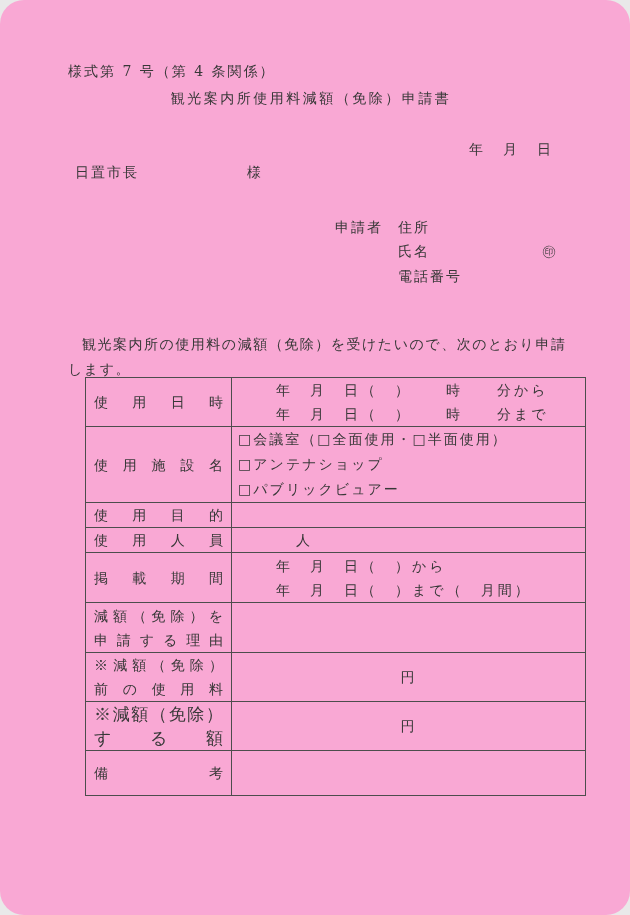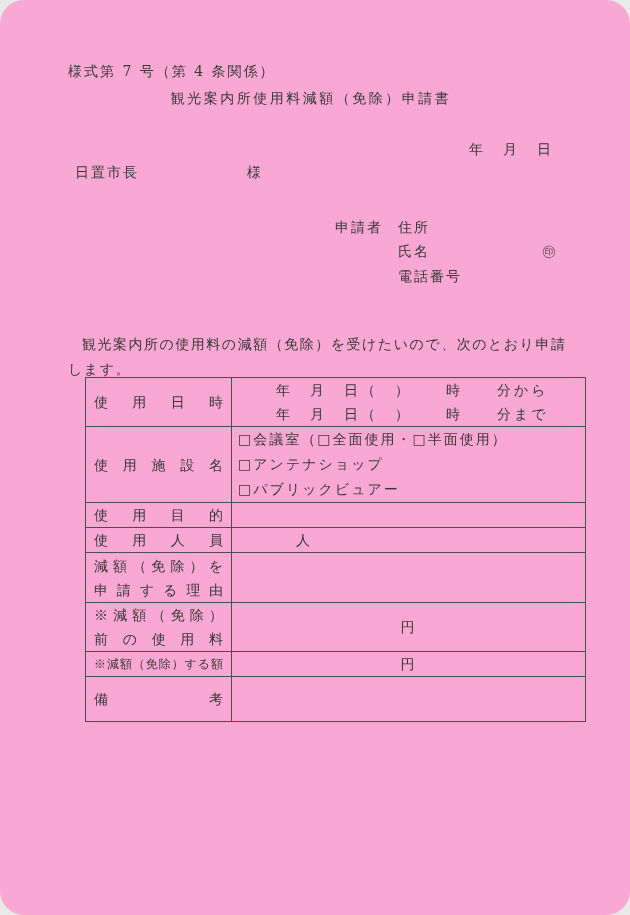--- a/index.html
+++ b/index.html
@@ -44,21 +44,21 @@
   }
   .form-table td {
     border: 1px solid #4d4d4d;
     vertical-align: middle;
     padding: 0;
     overflow: hidden;
   }
   .form-table td.lbl { width: 129px; padding: 0 8px; }
   .form-table td.ct  { width: 353px; }
   .jline { text-align: justify; text-align-last: justify; line-height: 24px; }
-  .jline.condensed { font-size: 12px; }
+  .jline.condensed { font-size: 17px; }
   .cline { line-height: 24px; letter-spacing: 3px; white-space: nowrap; }
   .cline.ind44 { padding-left: 44px; }
   .cline.chk { padding-left: 6px; letter-spacing: 2px; line-height: 25px; }
   .cline.person { padding-left: 64px; letter-spacing: 2px; }
   .cline.center { text-align: center; padding-left: 0; letter-spacing: 2px; }
 
   .note { left: 85px; top: 796px; letter-spacing: 2px; }
 </style>
 </head>
 <body>
@@ -124,20 +124,29 @@
     <tr style="height:24px;">
       <td class="lbl">
         <div class="jline">使用人員</div>
       </td>
       <td class="ct">
         <div class="cline person">人</div>
       </td>
     </tr>
     <tr style="height:50px;">
       <td class="lbl">
+        <div class="jline">掲載期間</div>
+      </td>
+      <td class="ct">
+        <div class="cline ind44">年　月　日（　）から</div>
+        <div class="cline ind44">年　月　日（　）まで（　月間）</div>
+      </td>
+    </tr>
+    <tr style="height:50px;">
+      <td class="lbl">
         <div class="jline">減額（免除）を</div>
         <div class="jline">申請する理由</div>
       </td>
       <td class="ct">
         <div class="cline"></div>
       </td>
     </tr>
     <tr style="height:48px;">
       <td class="lbl">
         <div class="jline">※減額（免除）</div>

